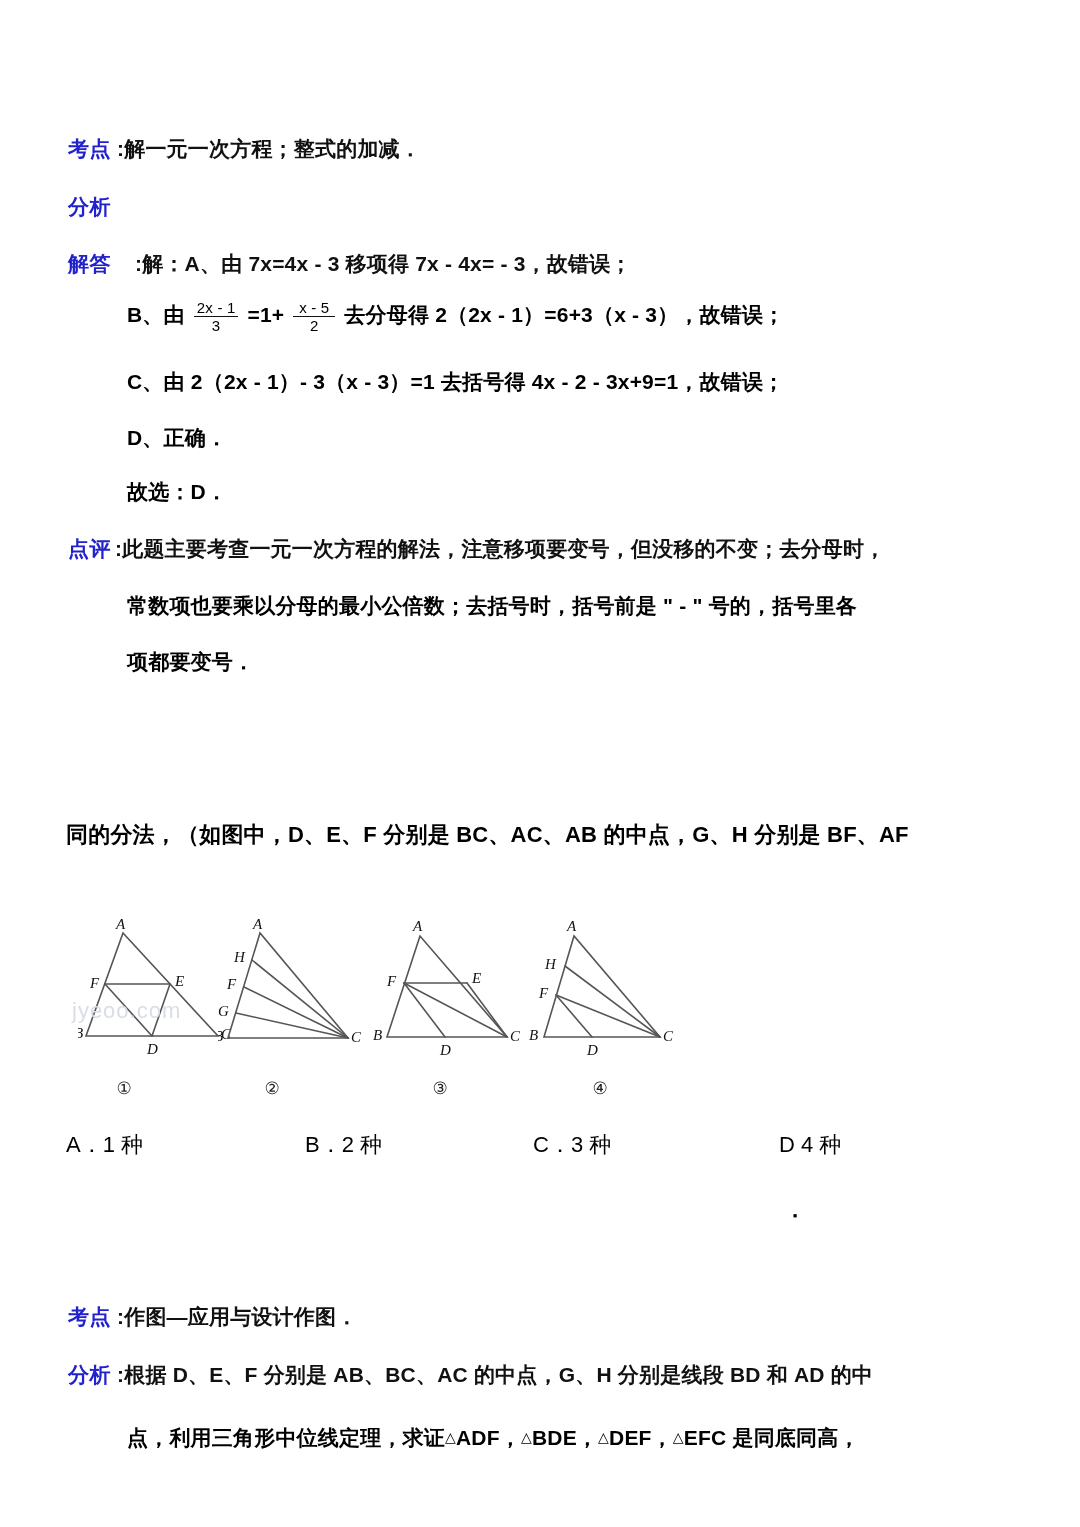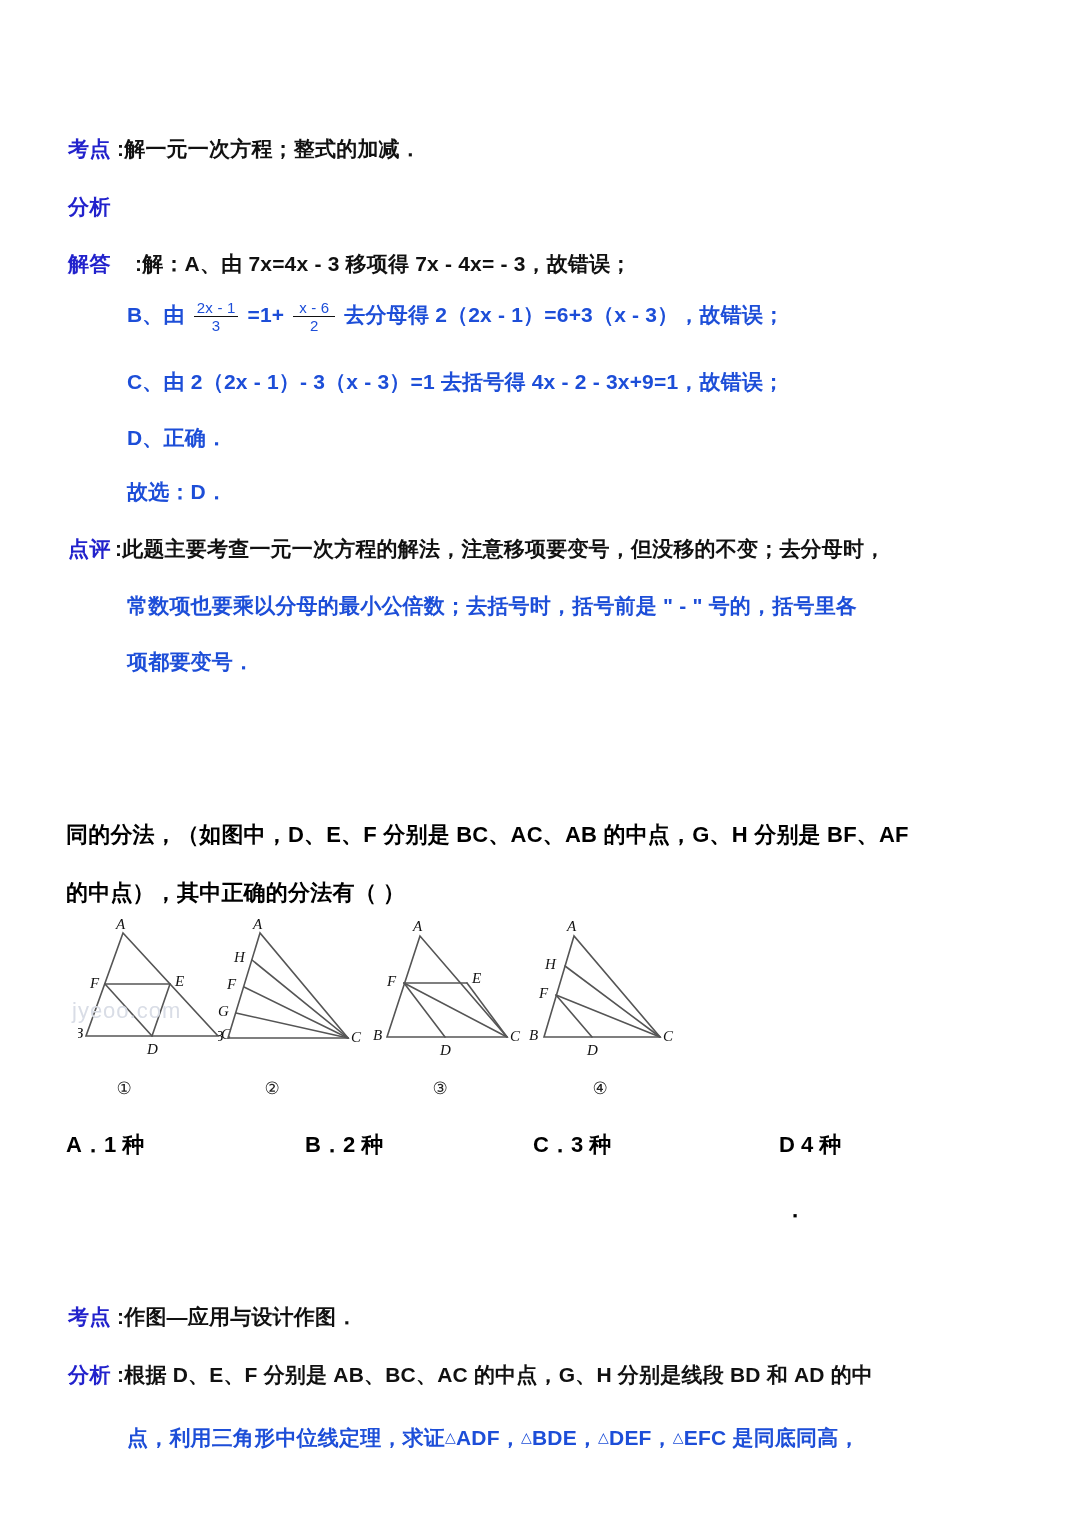--- a/index.html
+++ b/index.html
@@ -36,21 +36,21 @@
   }
   .body-text {
     color: #111111;
     font-weight: bold;
     font-size: 21px;
     letter-spacing: 0.2px;
     flex: 0 0 auto;
   }
   .indent-text {
     position: absolute;
-    color: #1d4ed8;
+    color: #000000;
     font-weight: bold;
     font-size: 21px;
     letter-spacing: 0.2px;
     white-space: nowrap;
   }
 
   
   .qline {
     position: absolute;
     font-size: 22px;
@@ -106,21 +106,21 @@
     color: #d9dde6;
     font-size: 22px;
     letter-spacing: 1px;
     user-select: none;
   }
 
   
   .option {
     position: absolute;
     font-size: 22px;
-    font-weight: bold;
+    font-weight: normal;
     color: #000;
     white-space: nowrap;
   }
   .stray-dot {
     position: absolute;
     font-size: 22px;
     font-weight: bold;
     color: #000;
   }
 
@@ -150,40 +150,39 @@
 
   <div class="indent-text" style="left:127px; top:298px; display:flex; align-items:center;">
     <span>B、由</span>
     <span class="frac">
       <span class="num">2x - 1</span>
       <span class="bar"></span>
       <span class="den">3</span>
     </span>
     <span>=1+</span>
     <span class="frac">
-      <span class="num">x - 6</span>
+      <span class="num">x - 5</span>
       <span class="bar"></span>
       <span class="den">2</span>
     </span>
     <span>去分母得 2（2x - 1）=6+3（x - 3），故错误；</span>
   </div>
 
   <div class="indent-text" style="left:127px; top:368px;">C、由 2（2x - 1）- 3（x - 3）=1 去括号得 4x - 2 - 3x+9=1，故错误；</div>
   <div class="indent-text" style="left:127px; top:424px;">D、正确．</div>
   <div class="indent-text" style="left:127px; top:478px;">故选：D．</div>
 
   <div class="row" style="left:68px; top:535px;">
     <span class="label">点评</span>
     <span class="body-text" style="margin-left:4px;">:此题主要考查一元一次方程的解法，注意移项要变号，但没移的不变；去分母时，</span>
   </div>
   <div class="indent-text" style="left:127px; top:592px;">常数项也要乘以分母的最小公倍数；去括号时，括号前是 " - " 号的，括号里各</div>
   <div class="indent-text" style="left:127px; top:648px;">项都要变号．</div>
 
   <div class="qline" style="left:66px; top:820px;">同的分法，（如图中，D、E、F 分别是 BC、AC、AB 的中点，G、H 分别是 BF、AF</div>
-  <div class="qline" style="left:66px; top:878px;">的中点），其中正确的分法有（        ）</div>
 
   <div class="figure" style="left:78px; top:918px; width:160px; height:140px;">
     <svg width="160" height="140" viewBox="0 0 160 140">
 
       <g stroke="#555555" stroke-width="1.6" fill="none" stroke-linecap="round">
         <path d="M45,15 L8,118 L140,118 Z"></path>
         <line x1="27" y1="66" x2="92" y2="66"></line>
         <line x1="27" y1="66" x2="74" y2="118"></line>
         <line x1="92" y1="66" x2="74" y2="118"></line>
       </g>

